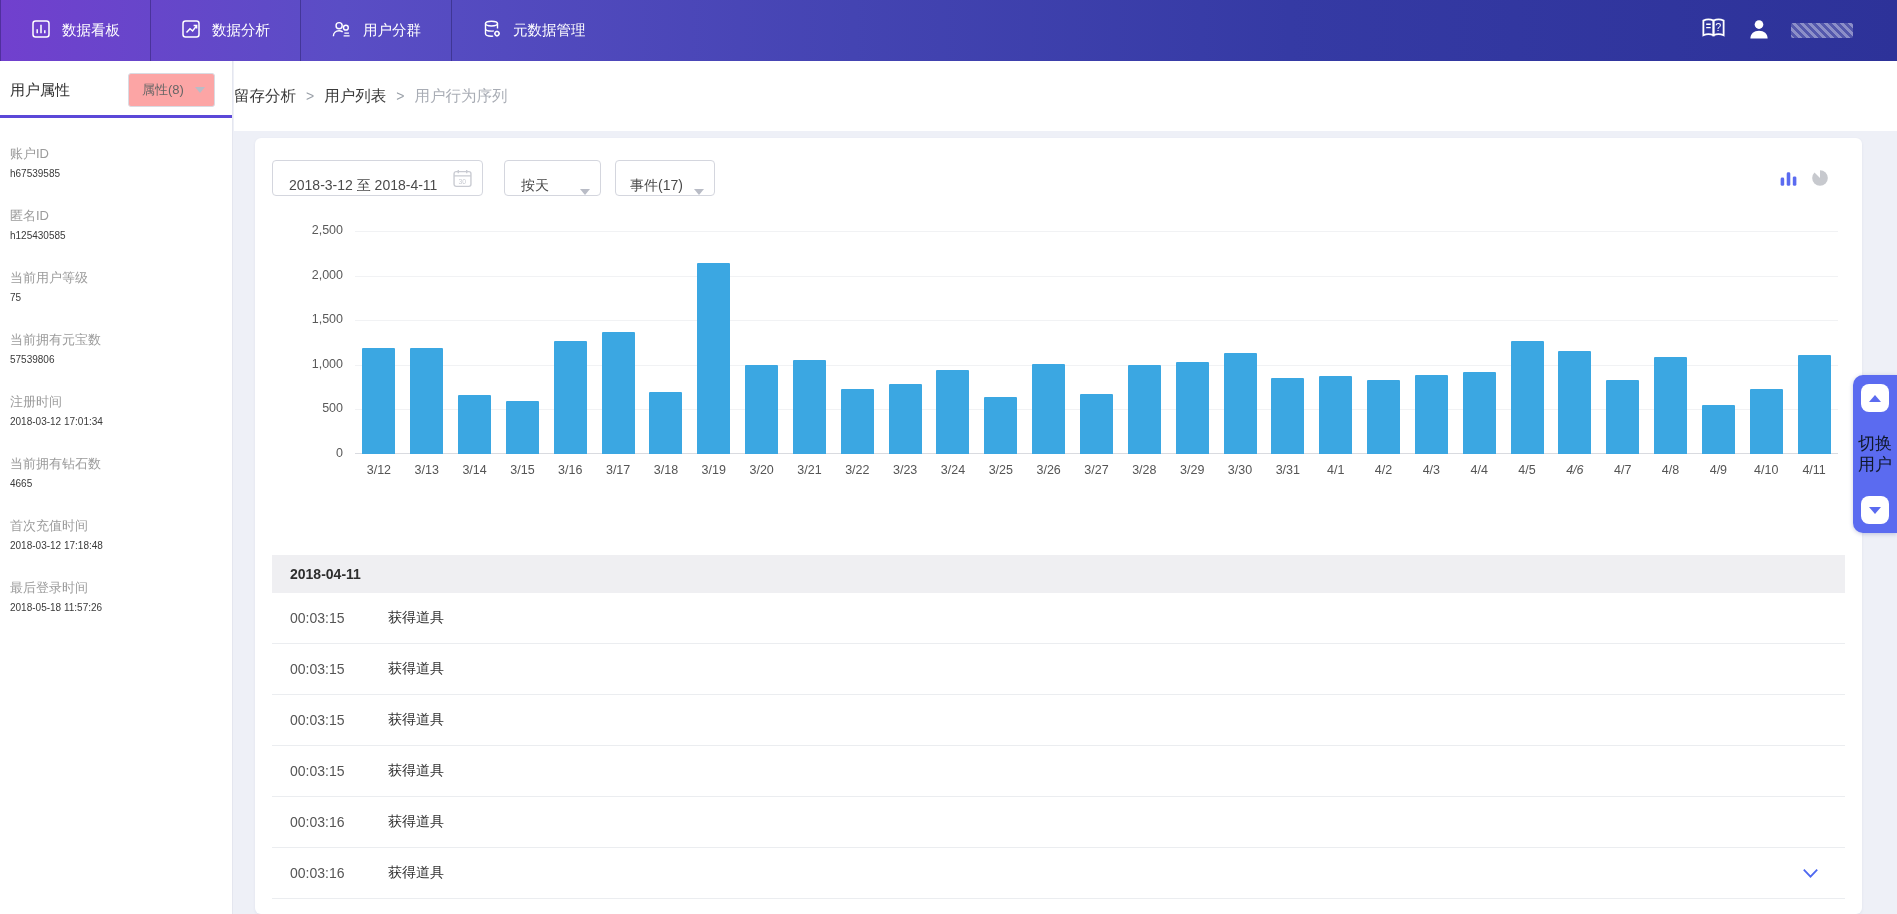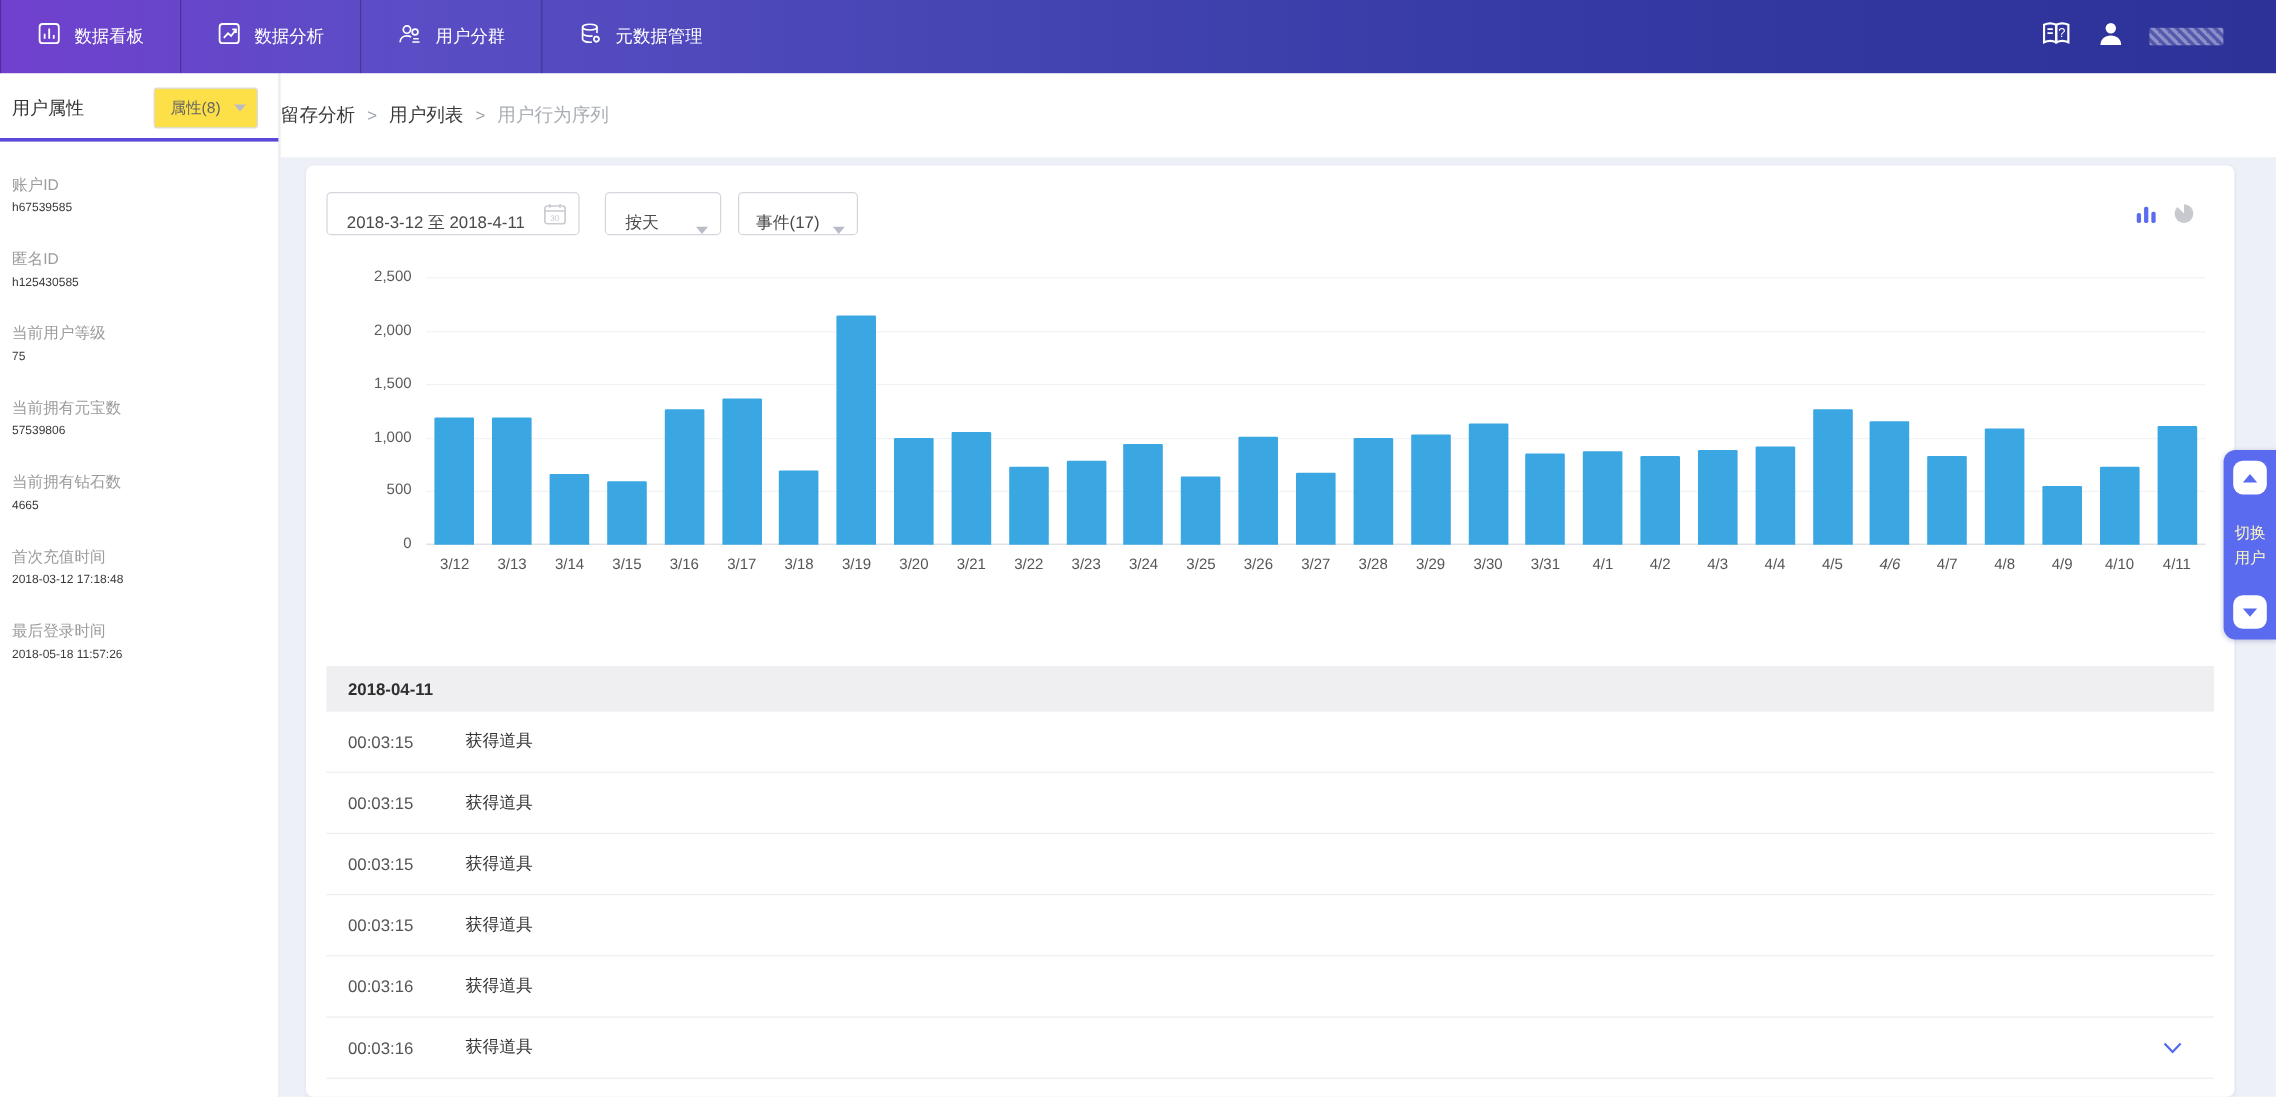--- a/index.html
+++ b/index.html
@@ -20,21 +20,21 @@
   .nav-item{display:flex;align-items:center;height:61px;padding:0 30px;gap:11px}
   .nav-item .nlabel{font-size:14.5px;white-space:nowrap}
   .top-right{margin-left:auto;display:flex;align-items:center;gap:20px;margin-right:44px}
   .pixel-name{width:62px;height:15px;border-radius:2px;
     background-image:linear-gradient(45deg,rgba(255,255,255,.45) 25%,rgba(255,255,255,.18) 25%,rgba(255,255,255,.18) 50%,rgba(255,255,255,.45) 50%,rgba(255,255,255,.45) 75%,rgba(255,255,255,.18) 75%);
     background-size:8px 8px}
 
   
   .sidebar{position:absolute;left:0;top:61px;width:233px;bottom:0;background:#fff;border-right:1px solid #e4e6ef}
   .sidebar-title{position:absolute;left:10px;top:20px;font-size:15px;color:#333}
-  .attr-filter{position:absolute;left:128px;top:12px;width:87px;height:34px;border:1px solid #d9dbe2;border-radius:3px;background:#fde047;display:flex;align-items:center;padding-left:13px;font-size:13px;color:#666}
+  .attr-filter{position:absolute;left:128px;top:12px;width:87px;height:34px;border:1px solid #d9dbe2;border-radius:3px;background:#fca5a5;display:flex;align-items:center;padding-left:13px;font-size:13px;color:#666}
   .attr-filter .caret{position:absolute;right:9px;width:0;height:0;border-left:5px solid transparent;border-right:5px solid transparent;border-top:6px solid #b9bcc6}
   .purple-line{position:absolute;left:0;top:54px;width:100%;height:3px;background:#5b48d8}
   .props{position:absolute;left:10px;top:84px;right:6px}
   .prop{margin-bottom:23px}
   .plabel{font-size:13px;color:#9b9b9b;line-height:17px}
   .pvalue{font-size:10px;color:#3a3a3a;line-height:20px;margin-top:2px}
 
   
   .crumbbar{position:absolute;left:234px;top:61px;right:0;height:70px;background:#fff;display:flex;align-items:center;font-size:15.5px}
   .crumb{color:#3b3b3b}
@@ -67,21 +67,21 @@
   .erow{height:51px;border-bottom:1px solid #ebedf0;display:flex;align-items:center;position:relative}
   .rtime{margin-left:18px;width:78px;font-size:14px;color:#555}
   .revent{margin-left:20px;font-size:14px;color:#333}
   .chev{position:absolute;right:26px;top:20px;line-height:0}
 
   
   .switcher{position:absolute;left:1853px;top:375px;width:44px;height:158px;background:#5b6bf0;border-radius:10px 0 0 10px;display:flex;flex-direction:column;align-items:center;justify-content:space-between;padding:9px 0;box-shadow:0 1px 4px rgba(40,50,140,.25)}
   .sw-btn{width:28px;height:28px;background:#fff;border-radius:8px;display:flex;align-items:center;justify-content:center}
   .tri-up{width:0;height:0;border-left:6px solid transparent;border-right:6px solid transparent;border-bottom:7px solid #5b6bf0}
   .tri-down{width:0;height:0;border-left:6px solid transparent;border-right:6px solid transparent;border-top:7px solid #5b6bf0}
-  .sw-label{color:#fef9c3;font-size:13px;line-height:21px;}
+  .sw-label{color:#0f172a;font-size:17px;line-height:21px;}
 </style>
 </head>
 <body>
 
 <header class="topbar" data-interactable="false">
   <nav class="mainnav" data-interactable="false">
       <div class="nav-sep" data-interactable="false"></div>
       <div class="nav-item" data-interactable="true">
         <span class="nicon" data-interactable="false"><svg viewBox="0 0 20 20" width="20" height="20" fill="none" stroke="#fff" stroke-width="1.5">
             <rect x="2" y="2" width="16" height="16" rx="2.5"></rect>
@@ -157,20 +157,24 @@
         <div class="plabel" data-interactable="false">匿名ID</div>
         <div class="pvalue" data-interactable="false">h125430585</div>
       </div>
       <div class="prop" data-interactable="false">
         <div class="plabel" data-interactable="false">当前用户等级</div>
         <div class="pvalue" data-interactable="false">75</div>
       </div>
       <div class="prop" data-interactable="false">
         <div class="plabel" data-interactable="false">当前拥有元宝数</div>
         <div class="pvalue" data-interactable="false">57539806</div>
+      </div>
+      <div class="prop" data-interactable="false">
+        <div class="plabel" data-interactable="false">注册时间</div>
+        <div class="pvalue" data-interactable="false">2018-03-12 17:01:34</div>
       </div>
       <div class="prop" data-interactable="false">
         <div class="plabel" data-interactable="false">当前拥有钻石数</div>
         <div class="pvalue" data-interactable="false">4665</div>
       </div>
       <div class="prop" data-interactable="false">
         <div class="plabel" data-interactable="false">首次充值时间</div>
         <div class="pvalue" data-interactable="false">2018-03-12 17:18:48</div>
       </div>
       <div class="prop" data-interactable="false">

